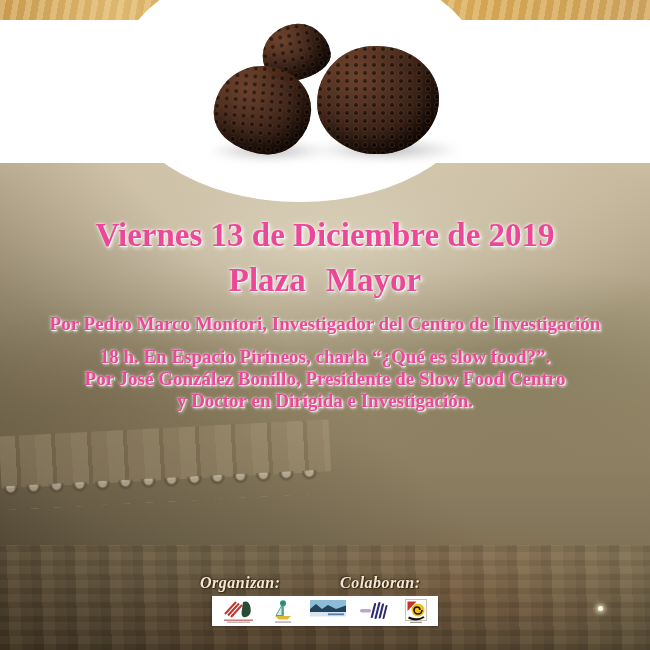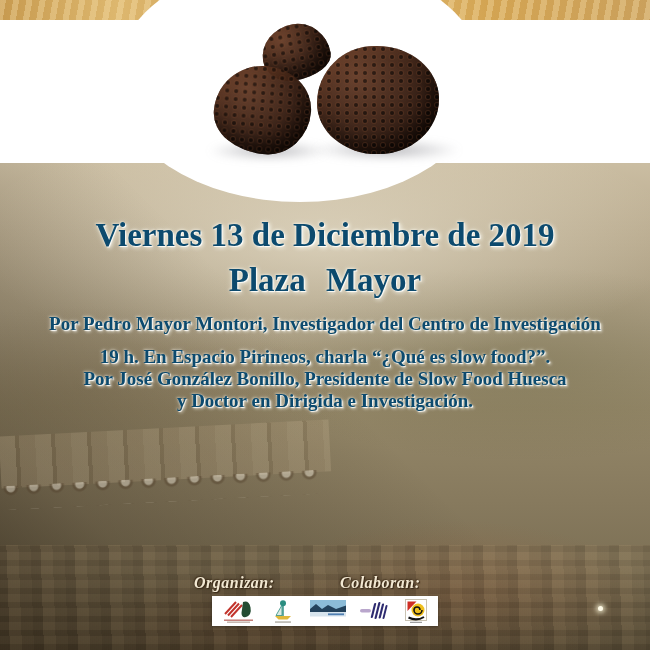--- a/index.html
+++ b/index.html
@@ -54,33 +54,33 @@
     background-image:radial-gradient(circle at 3px 3px, rgba(0,0,0,.6) 1.4px, rgba(130,75,46,.30) 2.6px, rgba(0,0,0,0) 3.6px);
     background-size:9px 8px;}
   .t-top{left:262px;top:24px;width:68px;height:56px;transform:rotate(-10deg);
     border-radius:52% 48% 58% 42% / 56% 62% 38% 44%;}
   .t-left{left:214px;top:66px;width:97px;height:88px;transform:rotate(4deg);
     border-radius:50% 50% 44% 56% / 55% 48% 52% 45%;}
   .t-right{left:317px;top:46px;width:122px;height:108px;
     border-radius:48% 52% 50% 50% / 54% 50% 52% 48%;}
 
   
-  .content{position:absolute;left:0;top:212px;width:650px;text-align:center;color:#0c4a6e;}
+  .content{position:absolute;left:0;top:212px;width:650px;text-align:center;color:#ec4899;}
   .title-line{font-size:33px;font-weight:bold;line-height:46px;margin:0;
     text-shadow:1px 1px 1px rgba(255,255,252,.95), 2px 2px 4px rgba(255,255,248,.7), -1px -1px 2px rgba(255,255,248,.4), 0 0 6px rgba(255,255,245,.45);}
   .title-line2{line-height:44px;word-spacing:12px;margin-bottom:4px;}
   .section{margin:0 0 11px 0;}
   .line{font-size:19px;font-weight:bold;line-height:22px;
     text-shadow:1px 1px 1px rgba(255,255,252,.95), 2px 2px 3px rgba(255,255,248,.6), -1px -1px 2px rgba(255,255,248,.35), 0 0 5px rgba(255,255,245,.4);}
 
   
   .script-label{position:absolute;top:574px;font-size:16px;font-weight:bold;font-style:italic;
     color:#f2e8d2;letter-spacing:.5px;
     text-shadow:1px 1px 1px rgba(55,38,20,.95), -1px -1px 1px rgba(55,38,20,.55), 0 0 3px rgba(40,28,14,.5);}
-  .org-label{left:194px;}
+  .org-label{left:200px;}
   .col-label{left:340px;}
   .logo-bar{position:absolute;left:212px;top:596px;width:226px;height:30px;background:#ffffff;
     box-shadow:0 1px 3px rgba(0,0,0,.35);display:flex;align-items:center;justify-content:space-around;padding:0 4px;box-sizing:border-box;}
   .logo{display:flex;align-items:center;justify-content:center;}
 </style>
 </head>
 <body>
 
 <div class="poster">
 
@@ -104,26 +104,26 @@
   </div>
 
   <div class="content">
     <div class="title-line">Viernes 13 de Diciembre de 2019</div>
     <div class="title-line title-line2">Plaza Mayor</div>
 
     <div class="section">
     </div>
 
     <div class="section">
-      <div class="line">Por Pedro Mayor Montori, Investigador del Centro de Investigación</div>
+      <div class="line">Por Pedro Marco Montori, Investigador del Centro de Investigación</div>
     </div>
 
     <div class="section">
-      <div class="line">19 h. En Espacio Pirineos, charla “¿Qué es slow food?”.</div>
-      <div class="line">Por José González Bonillo, Presidente de Slow Food Huesca</div>
+      <div class="line">18 h. En Espacio Pirineos, charla “¿Qué es slow food?”.</div>
+      <div class="line">Por José González Bonillo, Presidente de Slow Food Centro</div>
       <div class="line">y Doctor en Dirigida e Investigación.</div>
     </div>
   </div>
 
   <div class="script-label org-label">Organizan:</div>
   <div class="script-label col-label">Colaboran:</div>
 
   <div class="logo-bar">
     <span class="logo">
       <svg width="32" height="24" viewBox="0 0 32 24">

